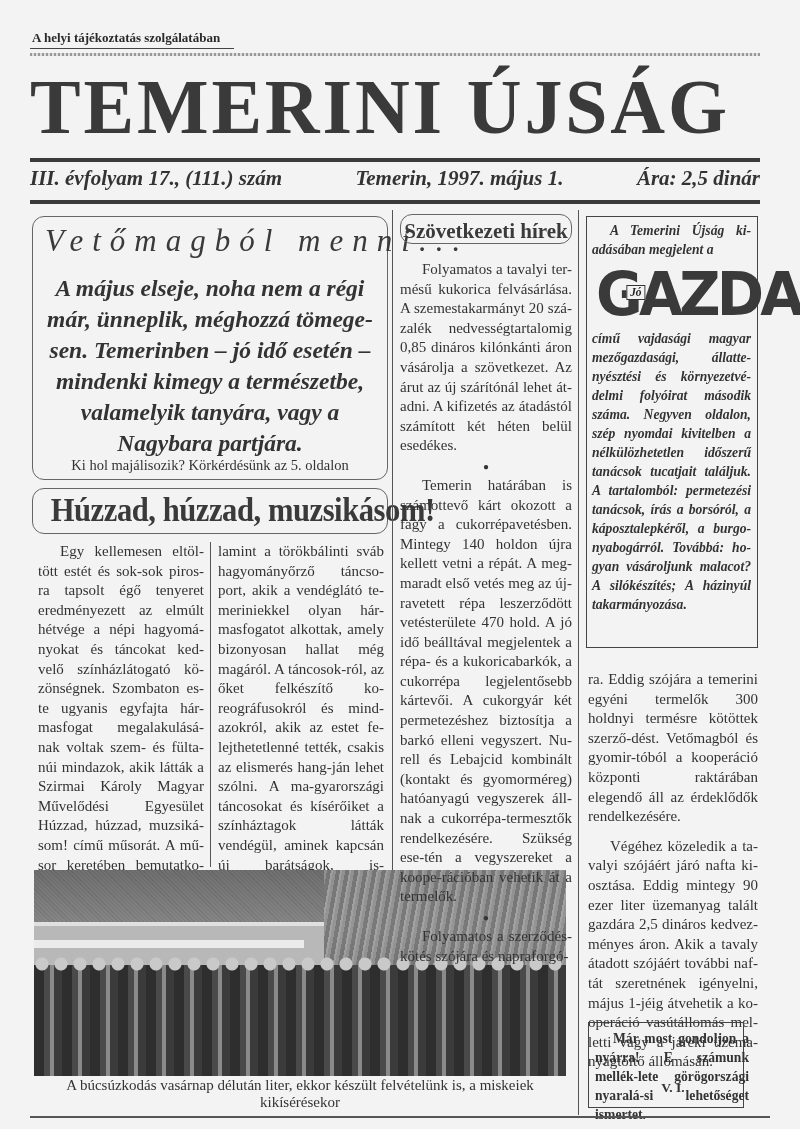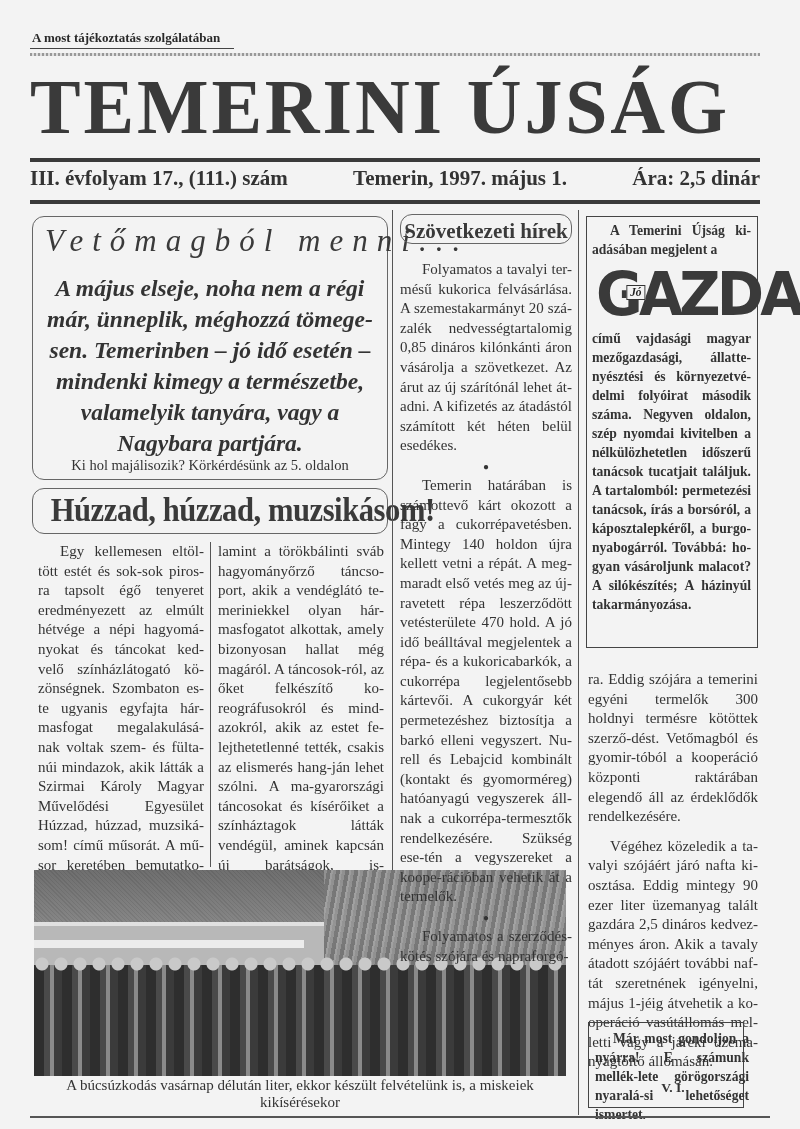--- a/index.html
+++ b/index.html
@@ -17,21 +17,21 @@
   .tagline { left: 32px; top: 30px; font-size: 13px; font-weight: bold; color: #2a2a2a; }
   .tagline-rule { left: 30px; top: 48px; width: 204px; height: 1px; background: #444; }
   .dotted-rule { left: 30px; top: 53px; width: 730px; height: 3px;
     background: repeating-linear-gradient(90deg, #999 0 2px, #ddd 2px 4px); }
   .title { left: 30px; top: 62px; width: 730px; font-size: 79px; font-weight: normal;
     letter-spacing: 3px; color: #3a3a3a; line-height: 90px; white-space: nowrap;
     transform: scaleX(0.96); transform-origin: left; font-weight: bold; }
   .rule-thick { left: 30px; width: 730px; height: 4px; background: #3a3a3a; }
   .issue-row { left: 30px; top: 166px; width: 730px; height: 30px;
     font-size: 21px; font-weight: bold; color: #333; display: flex; justify-content: space-between;
-    white-space: nowrap; }
+    white-space: nowrap; font-style: italic; }
 
   
   .round-box { border: 1px solid #666; border-radius: 12px; box-sizing: border-box; }
   .maj-box { left: 32px; top: 216px; width: 356px; height: 264px; }
   .maj-title { position: absolute; left: 12px; top: 6px; font-size: 31px; font-style: italic;
     letter-spacing: 9px; color: #3a3a3a; white-space: nowrap; }
   .maj-lead { position: absolute; left: 4px; top: 56px; width: 346px; text-align: center;
     font-size: 23.5px; font-weight: bold; font-style: italic; line-height: 31px; color: #333; }
   .maj-foot { position: absolute; left: 0; top: 240px; width: 354px; text-align: center;
     font-size: 14.5px; color: #333; }
@@ -71,42 +71,42 @@
   .szov-box { left: 400px; top: 214px; width: 172px; height: 30px; }
   .szov-title { position: absolute; left: 0; top: 4px; width: 170px; text-align: center;
     font-size: 21px; font-weight: bold; color: #3a3a3a; white-space: nowrap; }
   .mid-col { left: 400px; top: 260px; width: 172px; }
   .bullet { text-align: center; font-size: 10px; line-height: 14px; margin: 4px 0 2px; color: #333; }
 
   
   .gazda-box { left: 586px; top: 216px; width: 172px; height: 432px; border: 1.5px solid #444; box-sizing: border-box; }
   .gazda-inner { position: absolute; left: 5px; top: 4px; width: 159px; font-weight: bold; font-size: 13.6px;
     line-height: 19px; color: #333; text-align: justify; }
-  .gazda-inner p { margin: 0; text-indent: 18px; }
+  .gazda-inner p { margin: 0; text-indent: 18px; font-style: italic; }
   .gazda-logo { position: relative; height: 62px; margin: 4px 0 4px; text-align: center;
     font-family: "DejaVu Sans", sans-serif; font-weight: bold; font-size: 60px; line-height: 62px;
     letter-spacing: -4px; color: #3a3a3a; transform: scaleX(0.95); text-indent: 0; }
   .gazda-jo { position: absolute; left: 32px; top: 22px; background: #f3f3f3; border: 1px solid #333;
     font-family: "Liberation Serif", serif; font-size: 12px; font-style: italic; line-height: 13px;
     padding: 0 3px; letter-spacing: 0; color: #222; }
   .right-col { left: 588px; top: 650px; width: 170px; margin-top: 20px; }
   .right-col p { margin: 0; text-indent: 22px; }
   .nyar-box { left: 588px; top: 1022px; width: 156px; height: 86px; border: 1.5px solid #444; box-sizing: border-box; }
   .nyar-text { position: absolute; left: 6px; top: 6px; width: 154px; font-weight: bold; font-size: 13.6px;
     line-height: 19px; text-align: justify; color: #333; text-indent: 18px; }
 
   .mid-vrule { left: 392px; top: 210px; height: 660px; }
   .mid-vrule2 { left: 578px; top: 210px; height: 905px; }
 </style>
 </head>
 <body>
 
 <div class="page">
 
-  <div class="abs tagline">A most tájékoztatás szolgálatában</div>
+  <div class="abs tagline">A helyi tájékoztatás szolgálatában</div>
   <div class="abs tagline-rule"></div>
   <div class="abs dotted-rule"></div>
   <div class="abs title">TEMERINI ÚJSÁG</div>
   <div class="abs rule-thick" style="top:158px;"></div>
   <div class="abs issue-row">
     <span>III. évfolyam 17., (111.) szám</span>
     <span>Temerin, 1997. május 1.</span>
     <span>Ára: 2,5 dinár</span>
   </div>
   <div class="abs rule-thick" style="top:200px;"></div>

